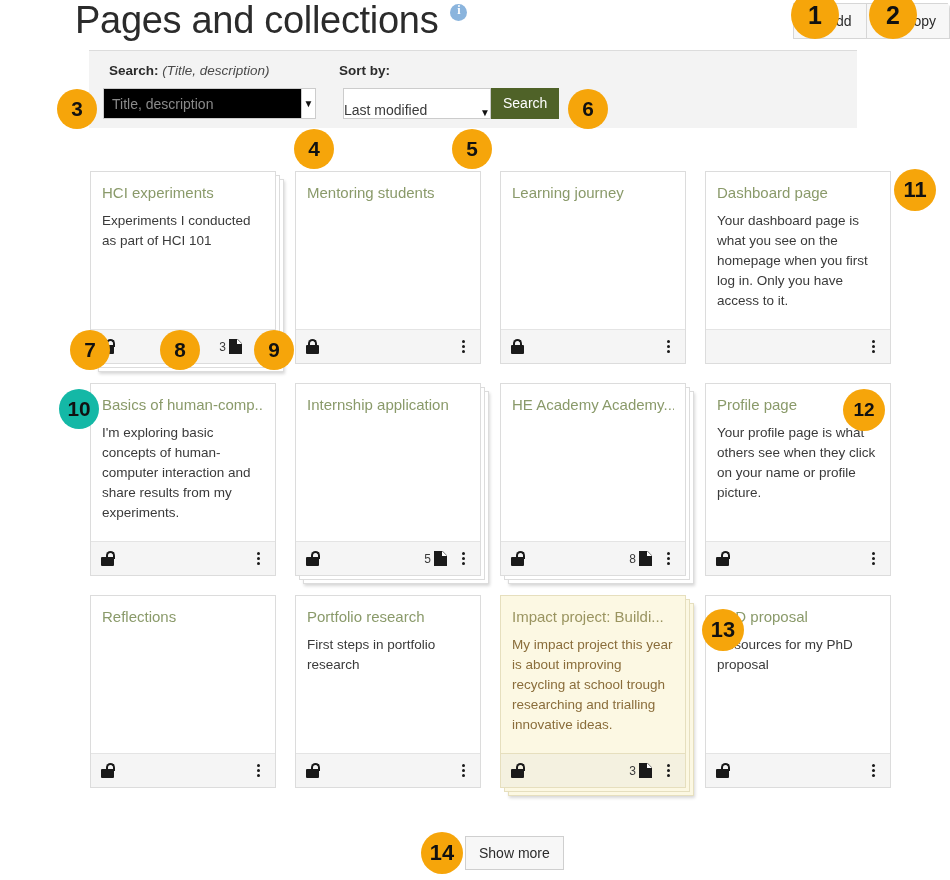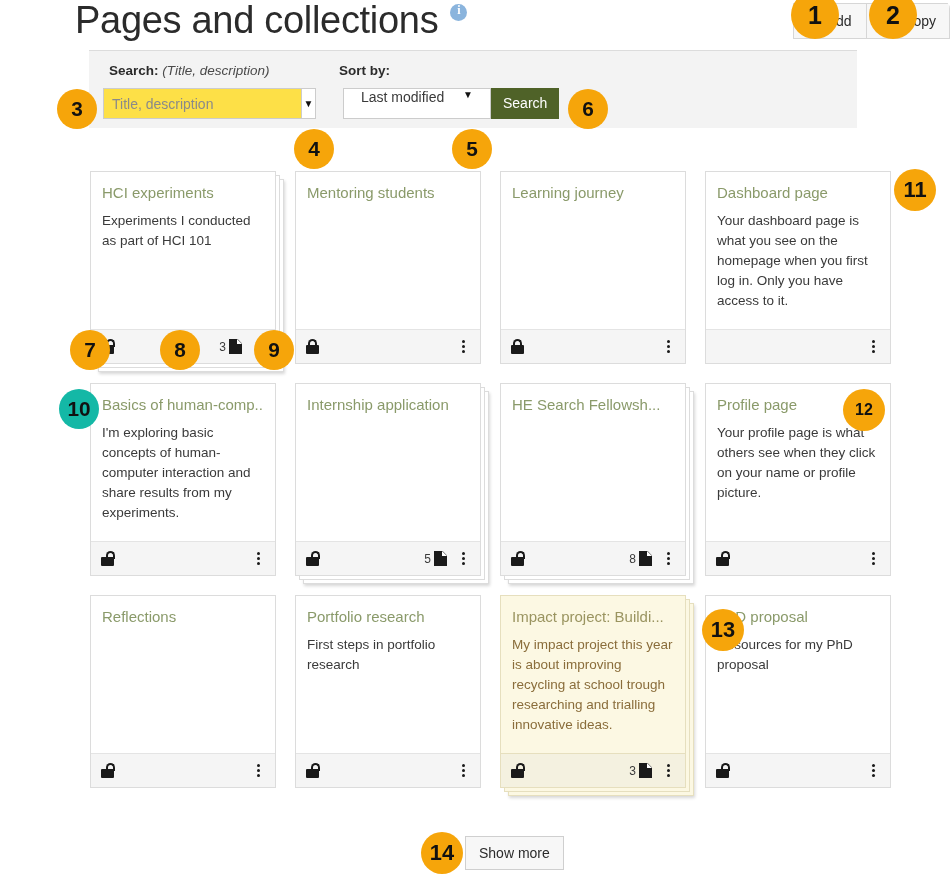--- a/index.html
+++ b/index.html
@@ -46,34 +46,34 @@
     position: absolute; left: 250px; top: 12px;
     font-size: 13.5px; color: #2b2b2b; font-weight: 700; white-space: nowrap;
   }
 
   .search-combo {
     position: absolute; left: 14px; top: 37px; width: 213px; height: 31px;
     display: flex;
   }
   .search-input {
     flex: 1; height: 31px; border: 1px solid #ccc; border-right: none;
-    background: #fde047; font-size: 14px; color: #777;
+    background: #000000; font-size: 14px; color: #777;
     padding: 0 8px; outline: none; font-family: "Liberation Sans", sans-serif;
   }
   .search-input::placeholder { color: #8a8a8a; opacity: 1; }
   .combo-caret {
     width: 31px; height: 31px; border: 1px solid #ccc; background: #fff;
     display: flex; align-items: center; justify-content: center;
     font-size: 10px; color: #111; cursor: pointer;
   }
 
   .sort-combo {
     position: absolute; left: 254px; top: 37px; width: 148px; height: 31px;
     border: 1px solid #ccc; background: #fff;
-    display: flex; align-items: flex-start; padding: 0 17px;
+    display: flex; align-items: flex-end; padding: 0 0;
     font-size: 14px; color: #3a3a3a; cursor: pointer;
   }
   .sort-combo .caret { margin-left: auto; font-size: 10px; color: #111; }
 
   .search-btn {
     position: absolute; left: 402px; top: 37px; height: 31px;
     background: #4f6228; color: #fff; border: none;
     font-size: 14px; font-family: "Liberation Sans", sans-serif;
     padding: 0 12px; cursor: pointer; line-height: 31px;
   }
@@ -354,21 +354,21 @@
               </span>
             </span>
           </div>
         </div>
       </div>
       <div class="card-slot">
         <div class="stack-l2"></div>
         <div class="stack-l1"></div>
         <div class="card">
           <div class="card-body">
-            <div class="card-title">HE Search Fellowsh...</div>
+            <div class="card-title">HE Academy Academy...</div>
             <div class="card-desc"></div>
           </div>
           <div class="card-footer">
             <span class="lock open">
               <span class="shackle"></span>
               <span class="body"></span>
             </span>
             <span class="foot-right">
               <span class="pagecount">
                 <span>8</span>
@@ -503,17 +503,17 @@
       <div class="badge" style="left: 869px; top: -9px; width: 48px; height: 48px; font-size: 24.96px; background: rgb(246, 165, 10);">2</div>
       <div class="badge" style="left: 57px; top: 89px; width: 40px; height: 40px; font-size: 20.8px; background: rgb(246, 165, 10);">3</div>
       <div class="badge" style="left: 294px; top: 129px; width: 40px; height: 40px; font-size: 20.8px; background: rgb(246, 165, 10);">4</div>
       <div class="badge" style="left: 452px; top: 129px; width: 40px; height: 40px; font-size: 20.8px; background: rgb(246, 165, 10);">5</div>
       <div class="badge" style="left: 568px; top: 89px; width: 40px; height: 40px; font-size: 20.8px; background: rgb(246, 165, 10);">6</div>
       <div class="badge" style="left: 70px; top: 330px; width: 40px; height: 40px; font-size: 20.8px; background: rgb(246, 165, 10);">7</div>
       <div class="badge" style="left: 160px; top: 330px; width: 40px; height: 40px; font-size: 20.8px; background: rgb(246, 165, 10);">8</div>
       <div class="badge" style="left: 254px; top: 330px; width: 40px; height: 40px; font-size: 20.8px; background: rgb(246, 165, 10);">9</div>
       <div class="badge" style="left: 59px; top: 389px; width: 40px; height: 40px; font-size: 20.8px; background: #14b8a6;">10</div>
       <div class="badge" style="left: 894px; top: 169px; width: 42px; height: 42px; font-size: 21.84px; background: rgb(246, 165, 10);">11</div>
-      <div class="badge" style="left: 843px; top: 389px; width: 42px; height: 42px; font-size: 16px; background: rgb(246, 165, 10);">12</div>
+      <div class="badge" style="left: 843px; top: 389px; width: 42px; height: 42px; font-size: 19px; background: rgb(246, 165, 10);">12</div>
       <div class="badge" style="left: 702px; top: 609px; width: 42px; height: 42px; font-size: 21.84px; background: rgb(246, 165, 10);">13</div>
       <div class="badge" style="left: 421px; top: 832px; width: 42px; height: 42px; font-size: 21.84px; background: rgb(246, 165, 10);">14</div>
     </div>
 </div>
 
 </body></html>

